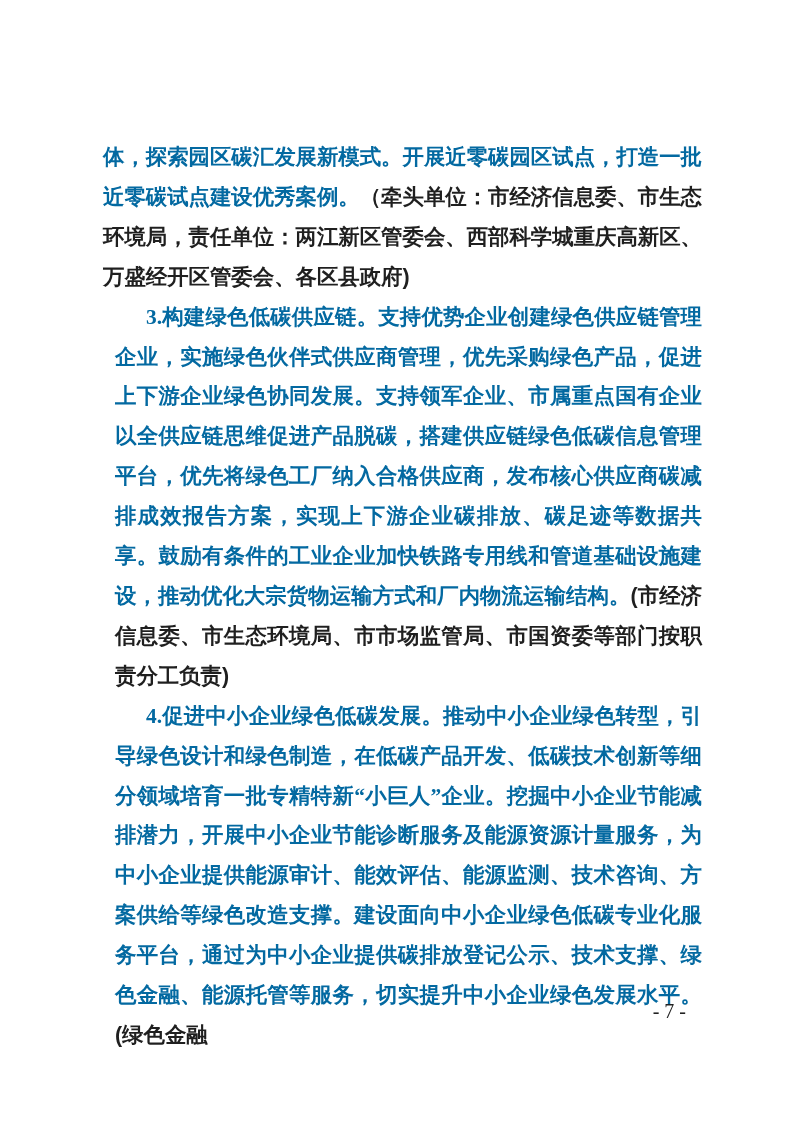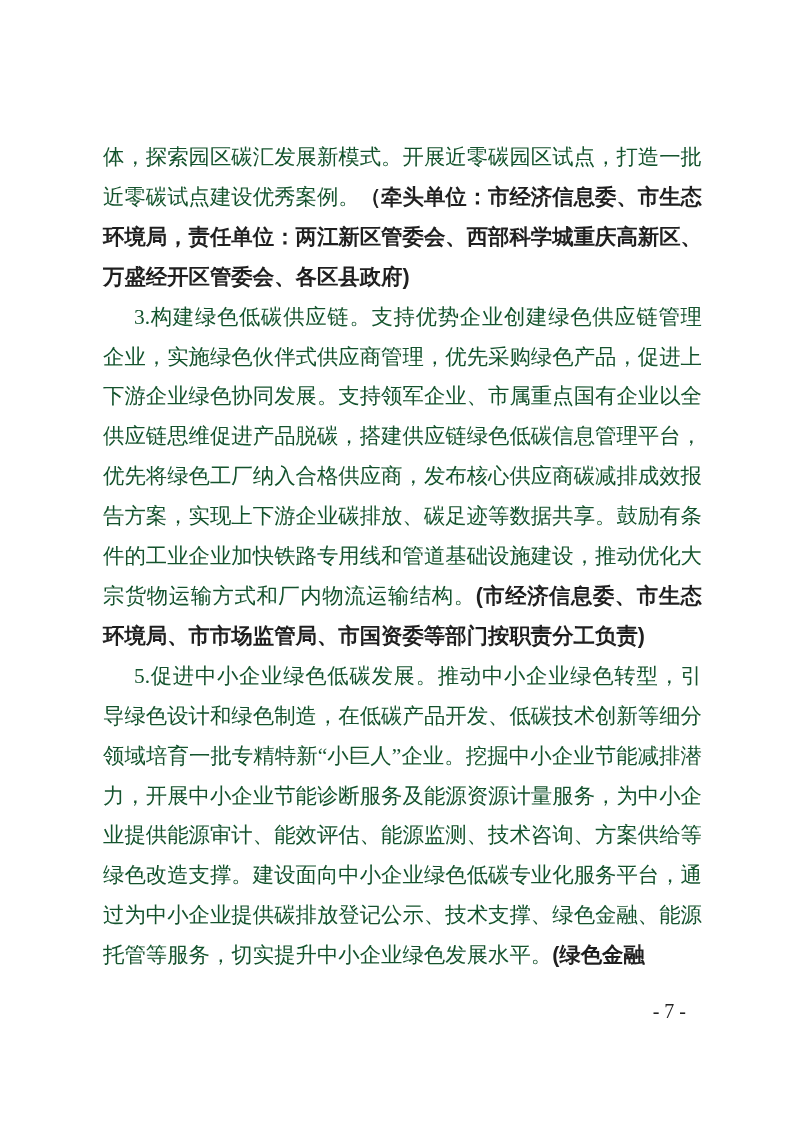--- a/index.html
+++ b/index.html
@@ -26,25 +26,26 @@
     text-align: justify;
     text-justify: inter-ideograph;
     letter-spacing: 0px;
   }
   .para {
     margin: 0;
     padding: 0;
   }
   .para.indent {
     text-indent: 31px;
+    margin-left: 12px;
   }
   .seg-regular {
     font-family: "Liberation Serif", "DejaVu Serif", serif;
-    font-weight: 400;
-    color: #14532d;
+    font-weight: 700;
+    color: #0369a1;
   }
   .seg-bold {
     font-family: "Liberation Sans", "DejaVu Sans", sans-serif;
     font-weight: 700;
     color: #1f1f1f;
   }
   .page-number {
     position: absolute;
     top: 998px;
     right: 108px;
@@ -55,16 +56,16 @@
     white-space: pre;
   }
 </style>
 </head>
 <body>
 
 <div class="page">
   <div class="doc-body">
     <p class="para"><span class="seg-regular">体，探索园区碳汇发展新模式。开展近零碳园区试点，打造一批近零碳试点建设优秀案例。</span><span class="seg-bold">（牵头单位：市经济信息委、市生态环境局，责任单位：两江新区管委会、西部科学城重庆高新区、万盛经开区管委会、各区县政府)</span></p>
     <p class="para indent"><span class="seg-regular">3.构建绿色低碳供应链。支持优势企业创建绿色供应链管理企业，实施绿色伙伴式供应商管理，优先采购绿色产品，促进上下游企业绿色协同发展。支持领军企业、市属重点国有企业以全供应链思维促进产品脱碳，搭建供应链绿色低碳信息管理平台，优先将绿色工厂纳入合格供应商，发布核心供应商碳减排成效报告方案，实现上下游企业碳排放、碳足迹等数据共享。鼓励有条件的工业企业加快铁路专用线和管道基础设施建设，推动优化大宗货物运输方式和厂内物流运输结构。</span><span class="seg-bold">(市经济信息委、市生态环境局、市市场监管局、市国资委等部门按职责分工负责)</span></p>
-    <p class="para indent"><span class="seg-regular">5.促进中小企业绿色低碳发展。推动中小企业绿色转型，引导绿色设计和绿色制造，在低碳产品开发、低碳技术创新等细分领域培育一批专精特新“小巨人”企业。挖掘中小企业节能减排潜力，开展中小企业节能诊断服务及能源资源计量服务，为中小企业提供能源审计、能效评估、能源监测、技术咨询、方案供给等绿色改造支撑。建设面向中小企业绿色低碳专业化服务平台，通过为中小企业提供碳排放登记公示、技术支撑、绿色金融、能源托管等服务，切实提升中小企业绿色发展水平。</span><span class="seg-bold">(绿色金融</span></p>
+    <p class="para indent"><span class="seg-regular">4.促进中小企业绿色低碳发展。推动中小企业绿色转型，引导绿色设计和绿色制造，在低碳产品开发、低碳技术创新等细分领域培育一批专精特新“小巨人”企业。挖掘中小企业节能减排潜力，开展中小企业节能诊断服务及能源资源计量服务，为中小企业提供能源审计、能效评估、能源监测、技术咨询、方案供给等绿色改造支撑。建设面向中小企业绿色低碳专业化服务平台，通过为中小企业提供碳排放登记公示、技术支撑、绿色金融、能源托管等服务，切实提升中小企业绿色发展水平。</span><span class="seg-bold">(绿色金融</span></p>
   </div>
   <div class="page-number">- 7 -</div>
 </div>
 
 </body></html>

